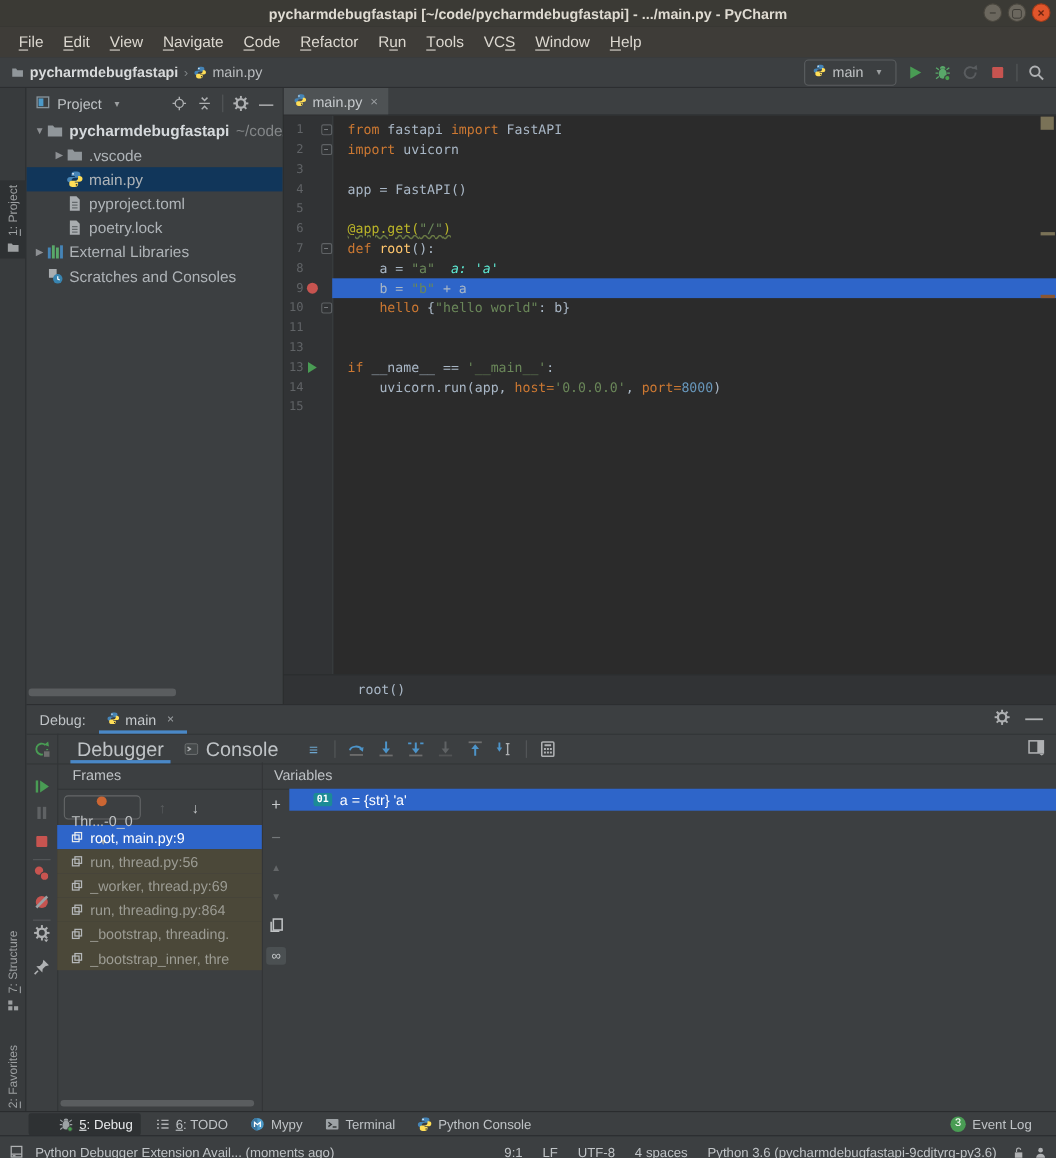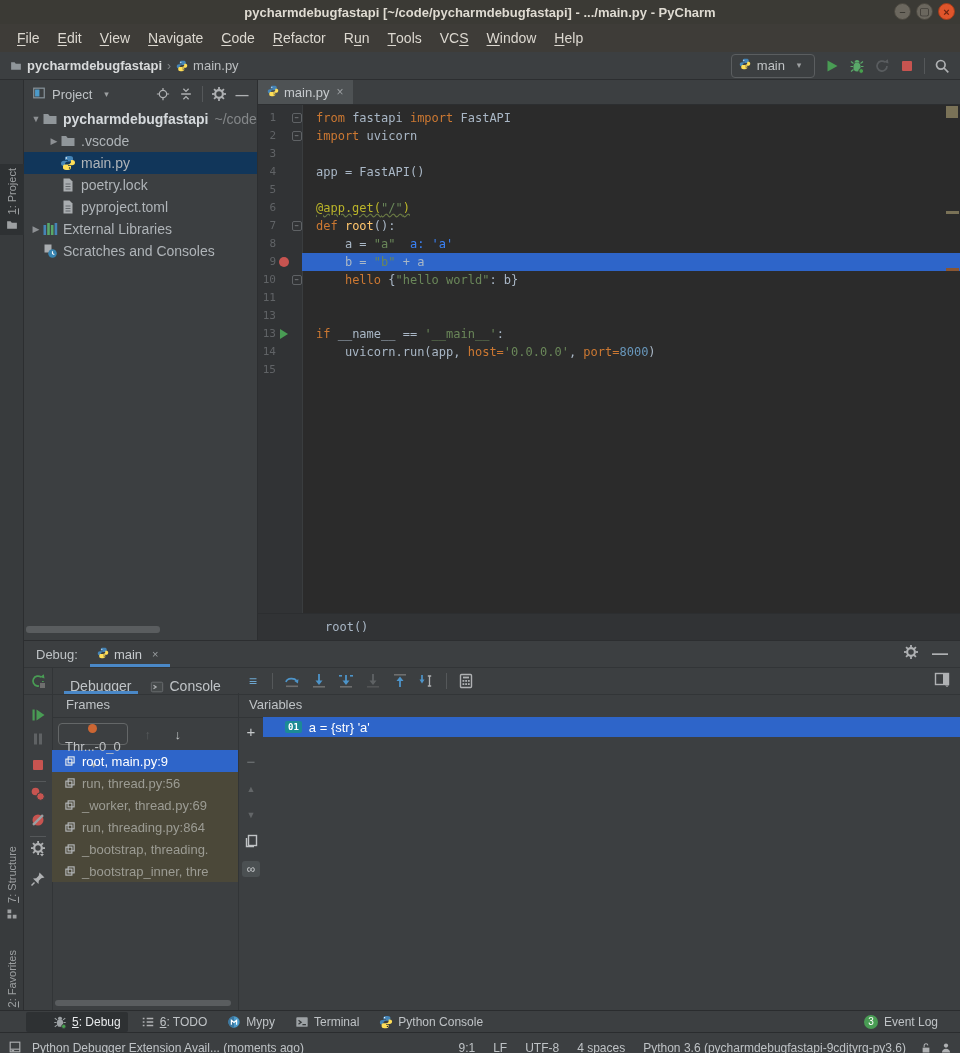--- a/index.html
+++ b/index.html
@@ -73,43 +73,43 @@
   .cnum{width:18px;text-align:right;color:#606366;font-size:11px;}
   .cmk{width:15px;display:flex;justify-content:center;align-items:center;}
   .cfold{width:11px;display:flex;justify-content:center;align-items:center;}
   .fold-box{width:8px;height:8px;border:1px solid #5f6265;border-radius:2px;color:#9a9da0;
             font-size:7px;display:flex;align-items:center;justify-content:center;}
   .ccode{flex:1;padding-left:14px;white-space:pre;}
   .cline.exec .ccode{background:#2e65c9;}
   .bp-dot{width:10px;height:10px;border-radius:50%;background:#c75450;}
   .run-arrow{width:0;height:0;border-left:8px solid #499c54;border-top:5px solid transparent;border-bottom:5px solid transparent;}
   .tk-p{color:#a9b7c6}.tk-k{color:#cc7832}.tk-s{color:#6a8759}
-  .tk-f{color:#ffc66d}.tk-n{color:#6897bb}.tk-h{color:#3b82f6;}
+  .tk-f{color:#ffc66d}.tk-n{color:#6897bb}.tk-h{color:#5eead4;font-style:italic}
   .tk-du{color:#bbb529;text-decoration:underline;text-decoration-style:wavy;text-decoration-color:#6a7a43;}
   .tk-su{color:#6a8759;text-decoration:underline;text-decoration-style:wavy;text-decoration-color:#6a7a43;}
   .mark-sq{position:absolute;right:2px;top:1px;width:12px;height:12px;background:#7a7257;z-index:2;}
   .mark-olive{position:absolute;right:1px;top:106px;width:13px;height:3px;background:#7a7257;z-index:2;}
   .mark-orange{position:absolute;right:1px;top:163px;width:13px;height:3px;background:#8a5632;z-index:2;}
   .ebc{position:absolute;left:0;right:0;bottom:0;height:27px;background:#313335;border-top:1px solid #2c2e30;
        display:flex;align-items:center;padding-left:67px;box-sizing:border-box;
        font-family:"DejaVu Sans Mono",monospace;font-size:12px;color:#a9b7c6;}
 
   
   .debug{position:absolute;left:24px;top:640px;width:936px;height:370px;background:#3c3f41;
          border-top:1px solid #2c2e30;box-sizing:border-box;}
   .dheader{height:26px;display:flex;align-items:center;border-bottom:1px solid #323537;padding-left:12px;}
   .dlabel{font-size:13px;color:#bfc3c6;margin-right:10px;}
   .dtab{position:relative;height:100%;display:flex;align-items:center;gap:5px;padding:0 9px;
         font-size:13px;color:#c6cacd;}
   .dtab::after{content:"";position:absolute;left:2px;right:2px;bottom:0;height:3px;background:#4a88c7;}
   .dh-icons{margin-left:auto;display:flex;gap:14px;padding-right:12px;align-items:center;}
   .dtoolbar{height:26px;display:flex;align-items:center;border-bottom:1px solid #323537;
             padding-left:40px;gap:10px;}
-  .dtab2{position:relative;height:26px;display:flex;align-items:flex-end;gap:6px;padding:0 6px;
-         font-size:14px;color:#bfc3c6;}
+  .dtab2{position:relative;height:26px;display:flex;align-items:center;gap:6px;padding:0 6px;
+         font-size:18px;color:#bfc3c6;}
   .dtab2.active::after{content:"";position:absolute;left:0;right:0;bottom:0;height:3px;background:#4a88c7;}
   .steps{display:flex;align-items:center;gap:11px;margin-left:8px;}
   .restore{margin-left:auto;margin-right:10px;}
   .dleftcol{position:absolute;left:0;top:26px;width:28px;bottom:0;border-right:1px solid #323537;
             display:flex;flex-direction:column;align-items:center;}
   .dcontent{position:absolute;left:28px;top:52px;right:0;bottom:0;}
   .frames{position:absolute;left:0;top:0;width:186px;bottom:0;border-right:1px solid #323537;}
   .fheader,.vheader{height:24px;line-height:24px;font-size:13px;color:#bfc3c6;border-bottom:1px solid #323537;}
   .fheader{padding-left:14px;}
   .fctrl{height:32px;display:flex;align-items:center;padding-left:6px;gap:12px;}
@@ -356,39 +356,39 @@
           <span class="ic " data-name="python-icon">
             <svg viewBox="0 0 16 16">
               <path fill="#4584b6" d="M7.9 1C6 1 5 1.9 5 3.2V5h3v.8H3.8C2.2 5.8 1 6.8 1 8.5S2.2 11 3.8 11H5V9.2C5 7.7 6.3 6.6 7.8 6.6H11c1.3 0 2-.9 2-2V3.2C13 1.9 11.9 1 10 1z"></path>
               <circle cx="6.4" cy="3" r=".8" fill="#fff"></circle>
               <path fill="#ffde57" d="M8.1 15c1.9 0 2.9-.9 2.9-2.2V11H8v-.8h4.2c1.6 0 2.8-1 2.8-2.7S13.8 5 12.2 5H11v1.8c0 1.5-1.3 2.6-2.8 2.6H5c-1.3 0-2 .9-2 2v1.4C3 14.1 4.1 15 6 15z"></path>
               <circle cx="9.6" cy="13" r=".8" fill="#2b2b2b"></circle>
             </svg>
           </span>
           <span class="tr-label" data-name="tree-item-label">main.py</span>
         </div>
+        <div class="tree-row" data-name="tree-item-pyprojecttoml" style="padding-left: 24px;">
+          <span class="tr-arrow" data-name="tree-expand-icon"></span>
+          <span class="ic " data-name="file-icon">
+            <svg viewBox="0 0 16 16">
+              <path fill="#a9adb0" d="M3.5 1.5h6l3 3v10h-9z"></path>
+              <path stroke="#64696c" stroke-width="1.1" fill="none" d="M5.5 7h5M5.5 9.5h5M5.5 12h5"></path>
+            </svg>
+          </span>
+          <span class="tr-label" data-name="tree-item-label">pyproject.toml</span>
+        </div>
         <div class="tree-row" data-name="tree-item-poetrylock" style="padding-left: 24px;">
           <span class="tr-arrow" data-name="tree-expand-icon"></span>
           <span class="ic " data-name="file-icon">
             <svg viewBox="0 0 16 16">
               <path fill="#a9adb0" d="M3.5 1.5h6l3 3v10h-9z"></path>
               <path stroke="#64696c" stroke-width="1.1" fill="none" d="M5.5 7h5M5.5 9.5h5M5.5 12h5"></path>
             </svg>
           </span>
           <span class="tr-label" data-name="tree-item-label">poetry.lock</span>
-        </div>
-        <div class="tree-row" data-name="tree-item-pyprojecttoml" style="padding-left: 24px;">
-          <span class="tr-arrow" data-name="tree-expand-icon"></span>
-          <span class="ic " data-name="file-icon">
-            <svg viewBox="0 0 16 16">
-              <path fill="#a9adb0" d="M3.5 1.5h6l3 3v10h-9z"></path>
-              <path stroke="#64696c" stroke-width="1.1" fill="none" d="M5.5 7h5M5.5 9.5h5M5.5 12h5"></path>
-            </svg>
-          </span>
-          <span class="tr-label" data-name="tree-item-label">pyproject.toml</span>
         </div>
         <div class="tree-row" data-name="tree-item-externallibraries" style="padding-left: 6px;">
           <span class="tr-arrow" data-name="tree-expand-icon">▶</span>
           <span class="ic " data-name="libraries-icon">
             <svg viewBox="0 0 16 16">
               <rect x="1.5" y="4" width="2.6" height="10" fill="#4584b6"></rect>
               <rect x="5.2" y="2" width="2.6" height="12" fill="#59a869"></rect>
               <rect x="8.9" y="4" width="2.6" height="10" fill="#59a869"></rect>
               <rect x="12.6" y="2" width="2.6" height="12" fill="#4584b6"></rect>
             </svg>

